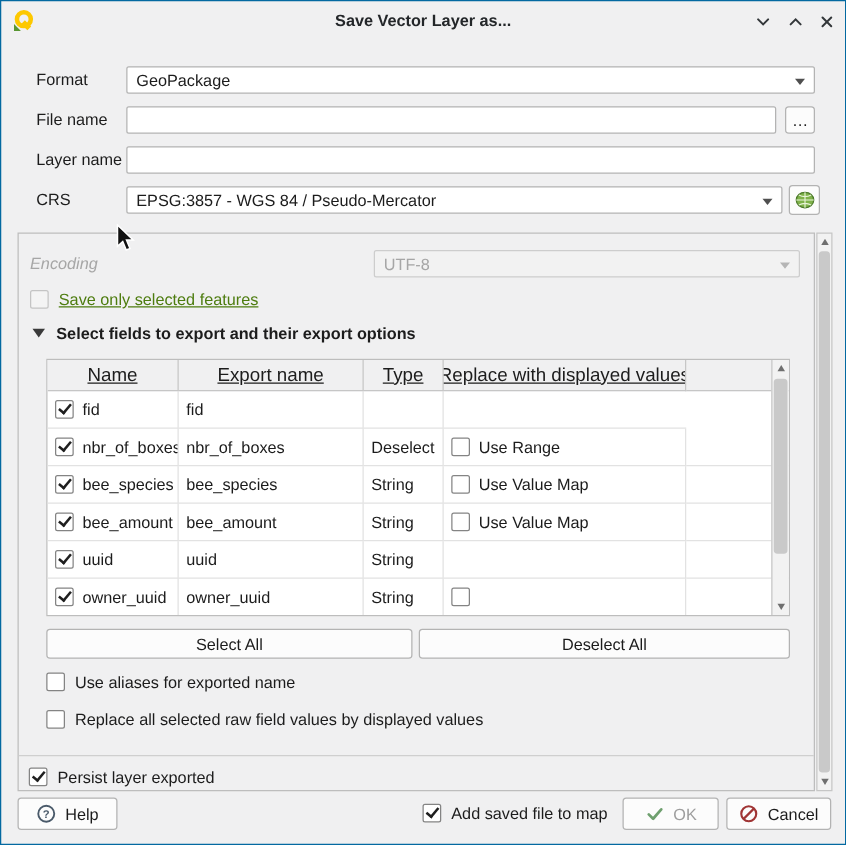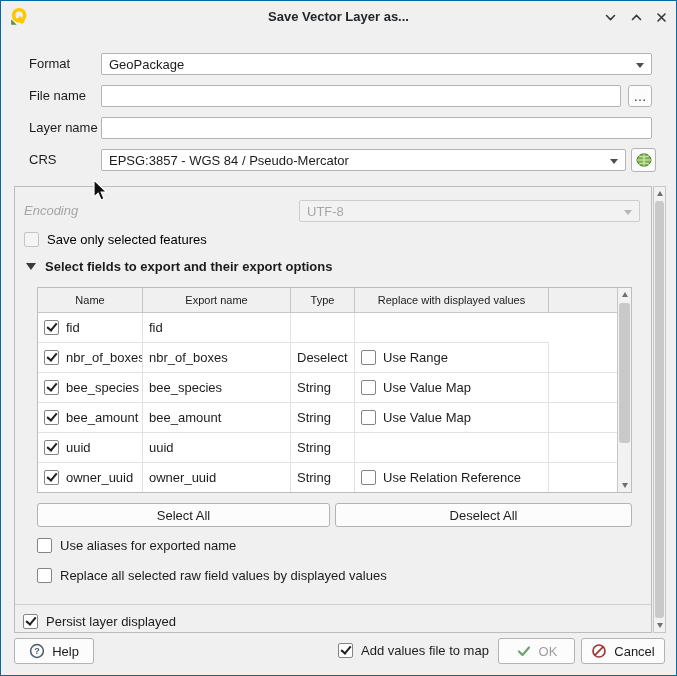--- a/index.html
+++ b/index.html
@@ -21,31 +21,31 @@
   .combo.disabled{background:#f2f2f2;border-color:#cdcdcd;color:#a6a6a6;}
   .combo.disabled .arr{border-top-color:#b5b5b5;}
   .tinput{font:inherit;padding:0 6px;color:#1c1c1c;}
   .btn{position:absolute;box-sizing:border-box;background:#fcfcfc;border:1px solid #b3b3b3;border-radius:3px;display:flex;align-items:center;justify-content:center;gap:7px;font-size:13px;color:#1c1c1c;cursor:default;}
   .btn.disabled{color:#9d9d9d;}
 
   .checkrow{position:absolute;display:flex;align-items:center;gap:8px;white-space:nowrap;}
   .checkbox{width:15px;height:15px;box-sizing:border-box;background:#fff;border:1px solid #848484;border-radius:2px;position:relative;flex:0 0 auto;}
   .checkbox.checked::after{content:"";position:absolute;left:4px;top:0px;width:4px;height:8px;border:solid #1f1f1f;border-width:0 2px 2px 0;transform:rotate(40deg);}
   .checkrow.disabled .checkbox{border-color:#c4c4c4;background:#f4f4f4;}
-  .checkrow.disabled span.cl{color:#000000;}
+  .checkrow.disabled span.cl{color:#4d7c0f;text-decoration:underline;}
 
   
   .frame{position:absolute;left:13px;top:185px;width:638px;height:447px;border:1px solid #bdbdbd;box-sizing:border-box;background:#f0f0f1;}
   .collapse-hdr{position:absolute;left:11px;top:72px;display:flex;align-items:center;gap:9px;font-weight:bold;}
   .tri-down{width:0;height:0;border-left:5px solid transparent;border-right:5px solid transparent;border-top:7px solid #3a3a3a;}
 
   
   .ftable{position:absolute;left:22px;top:100px;width:595px;height:206px;box-sizing:border-box;border:1px solid #bdbdbd;background:#fff;overflow:hidden;}
   .thead{display:grid;grid-template-columns:105px 148px 64px 194px 1fr;height:25px;background:#f0f0f1;box-sizing:border-box;}
-  .th{border-right:1px solid #c6c6c6;border-bottom:1px solid #c6c6c6;display:flex;align-items:center;justify-content:center;box-sizing:border-box;overflow:hidden;white-space:nowrap;font-size:11px;}
+  .th{border-right:1px solid #c6c6c6;border-bottom:1px solid #c6c6c6;display:flex;align-items:center;justify-content:center;box-sizing:border-box;overflow:hidden;white-space:nowrap;font-size:15px;text-decoration:underline;}
   .th.last{border-right:none;}
   .trow{display:grid;grid-template-columns:105px 148px 64px 194px 1fr;height:30px;box-sizing:border-box;}
   .tcell{border-right:1px solid #e2e2e2;border-bottom:1px solid #e2e2e2;display:flex;align-items:center;padding:0 6px;gap:7px;box-sizing:border-box;overflow:hidden;white-space:nowrap;}
   .tcell.lastc{border-right:none;}
 
   
   .vscroll{position:absolute;box-sizing:border-box;background:#f2f2f2;border-left:1px solid #c6c6c6;}
   .vscroll .sarr{position:absolute;left:0;width:100%;height:13px;display:flex;align-items:center;justify-content:center;}
   .vscroll .sarr.up{top:0;}
   .vscroll .sarr.down{bottom:0;}
@@ -201,21 +201,20 @@
           </div>
           <div class="trow">
             <div class="tcell">
               <span class="checkbox checked"></span>
               <span>owner_uuid</span>
             </div>
             <div class="tcell">owner_uuid</div>
             <div class="tcell">String</div>
             <div class="tcell">
               <span class="checkbox"></span>
-              <span>Use Relation Reference</span>
             </div>
             <div class="tcell lastc"></div>
           </div>
         </div>
       <div class="vscroll" style="right:0;top:0;width:14px;height:204px;">
         <div class="sarr up">
             <i></i>
           </div>
         <div class="sarr down">
             <i></i>
@@ -238,21 +237,21 @@
 
     <div class="checkrow" style="left:22px;top:381px;">
       <span class="checkbox"></span>
       <span class="cl">Replace all selected raw field values by displayed values</span>
     </div>
 
     <div style="position:absolute;left:0;right:0;top:417px;height:1px;background:#cfcfcf;"></div>
 
     <div class="checkrow" style="left:8px;top:427px;">
       <span class="checkbox checked"></span>
-      <span class="cl">Persist layer displayed</span>
+      <span class="cl">Persist layer exported</span>
     </div>
   </div>
 
   <div class="vscroll" style="left:652px;top:185px;width:13px;height:447px;border:1px solid #c6c6c6;">
     <div class="sarr up">
         <i></i>
       </div>
     <div class="sarr down">
         <i></i>
       </div>
@@ -262,21 +261,21 @@
   <div class="btn footer-btn" style="left:13px;top:637px;width:80px;height:26px;">
     <svg viewBox="0 0 16 16">
         <circle cx="8" cy="8" r="6.4" fill="none" stroke="#4a5a6a" stroke-width="1.5"></circle>
         <text x="8" y="11.4" text-anchor="middle" font-size="9" font-weight="bold" fill="#4a5a6a" font-family="Liberation Sans, sans-serif">?</text>
       </svg>
     <span>Help</span>
   </div>
 
   <div class="checkrow" style="left:337px;top:642px;">
     <span class="checkbox checked"></span>
-    <span class="cl">Add values file to map</span>
+    <span class="cl">Add saved file to map</span>
   </div>
 
   <div class="btn footer-btn disabled" style="left:497px;top:637px;width:77px;height:26px;">
     <svg viewBox="0 0 16 16">
         <path d="M3 8.5 L6.5 12 L13 4.5" fill="none" stroke="#6fa06f" stroke-width="2.2" stroke-linecap="round" stroke-linejoin="round"></path>
       </svg>
     <span>OK</span>
   </div>
 
   <div class="btn footer-btn" style="left:580px;top:637px;width:84px;height:26px;">

